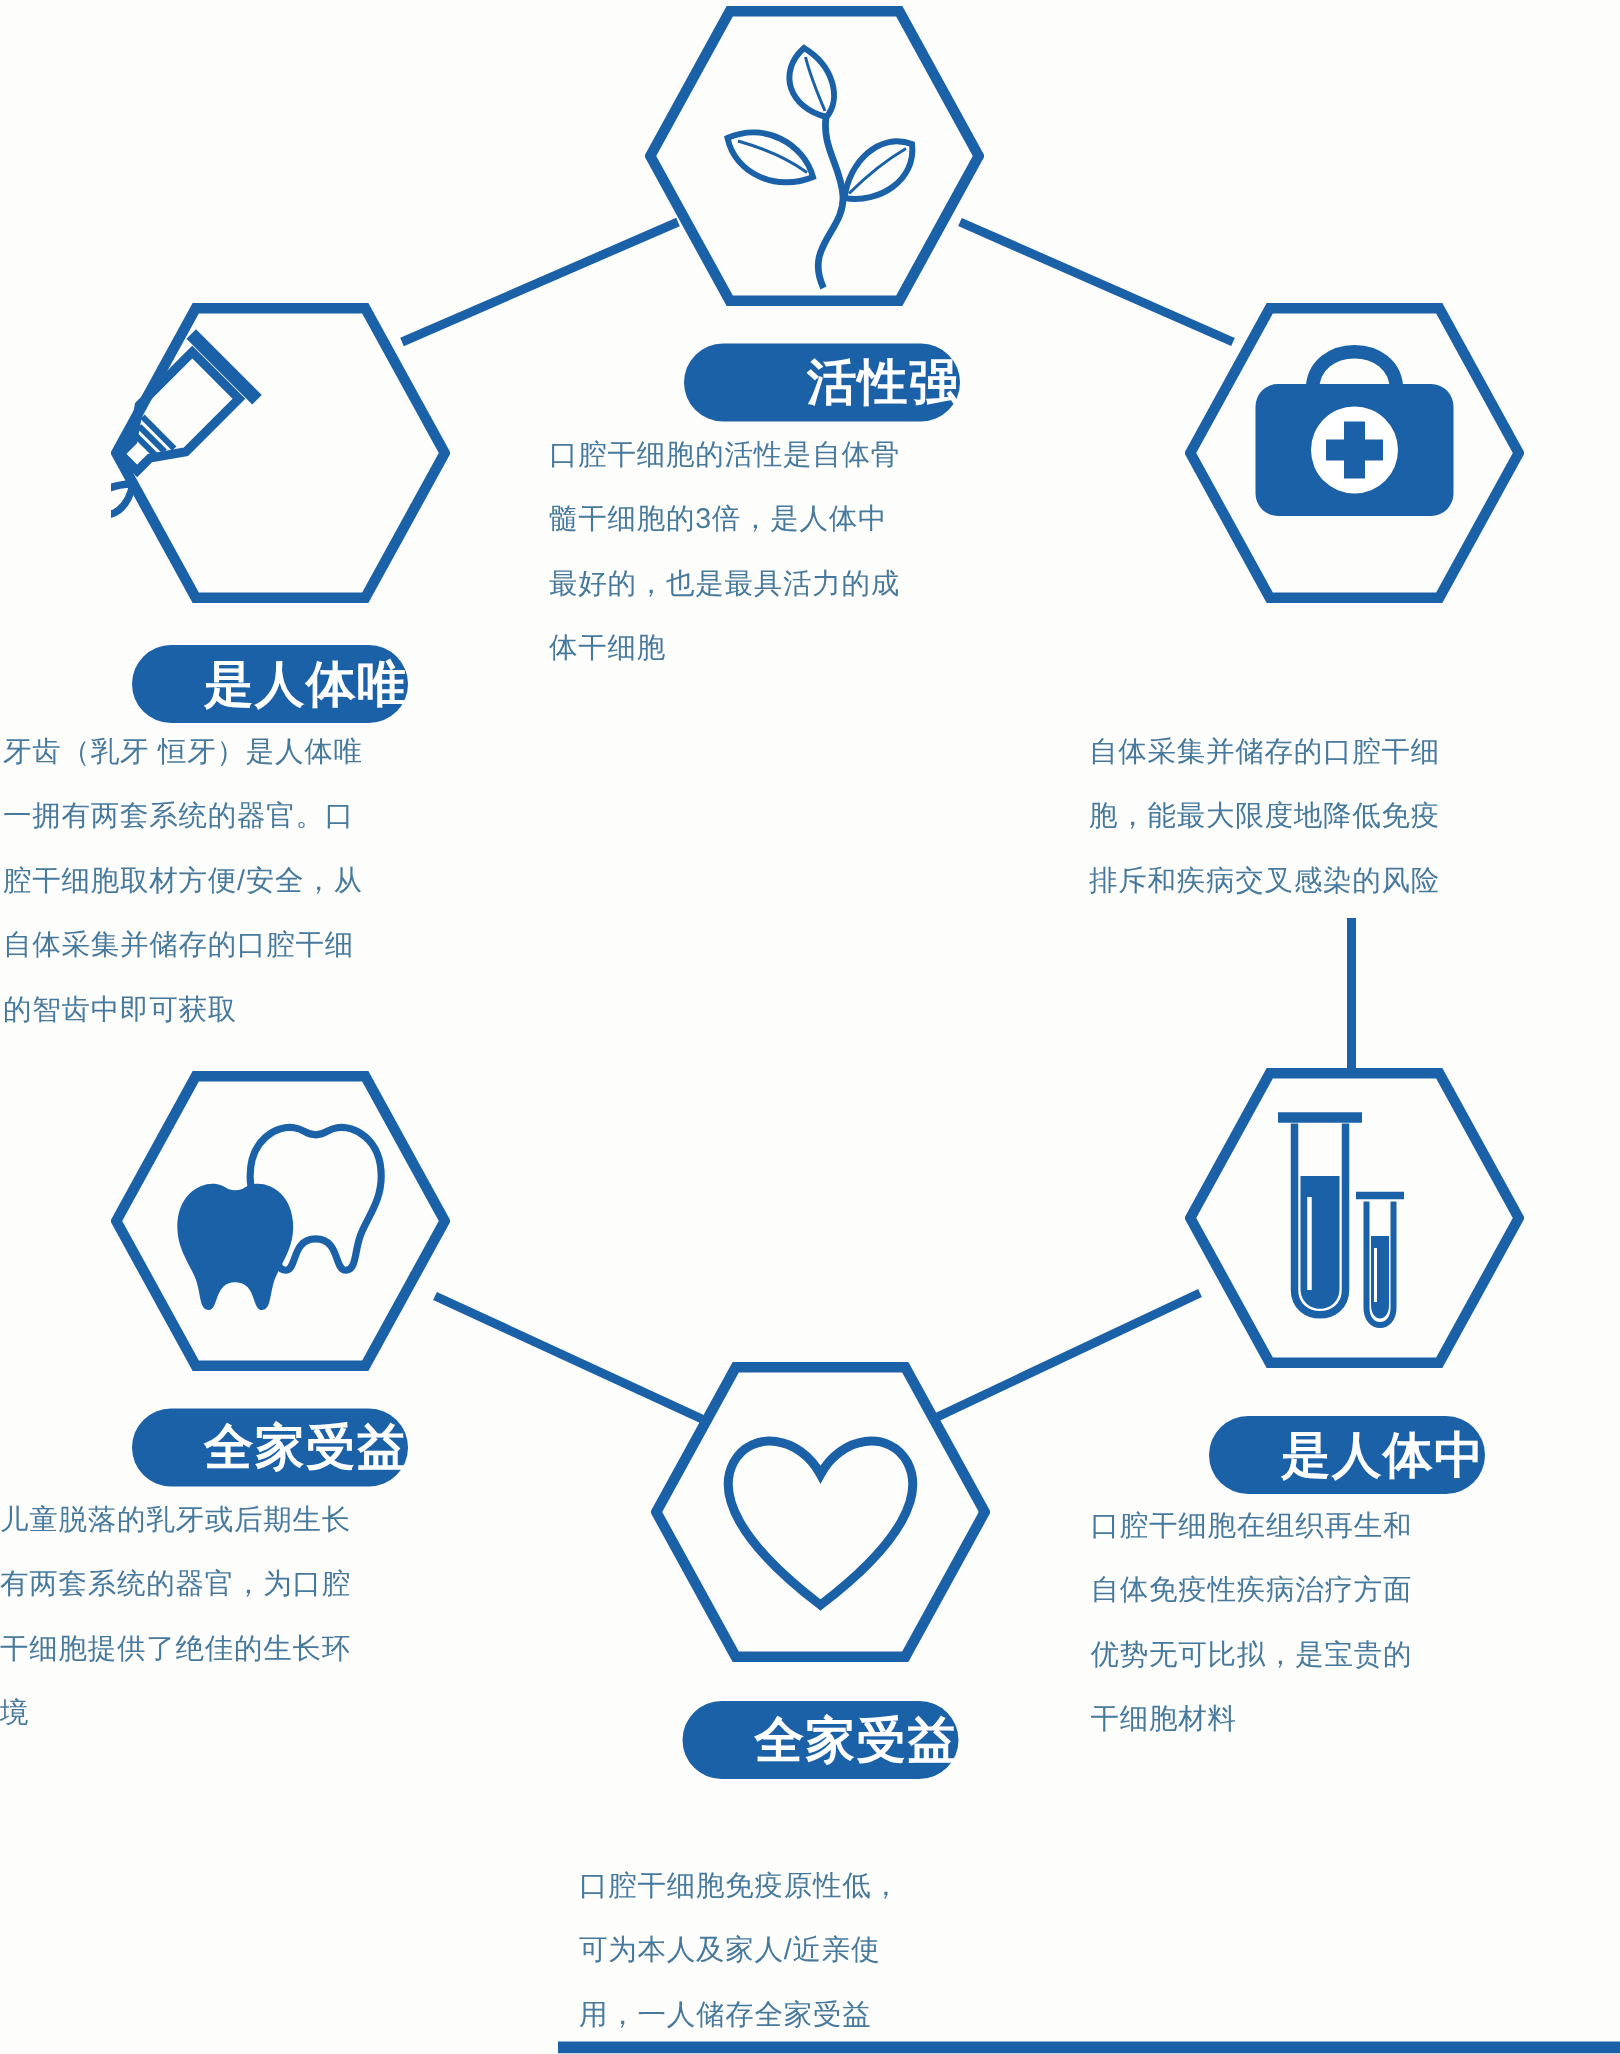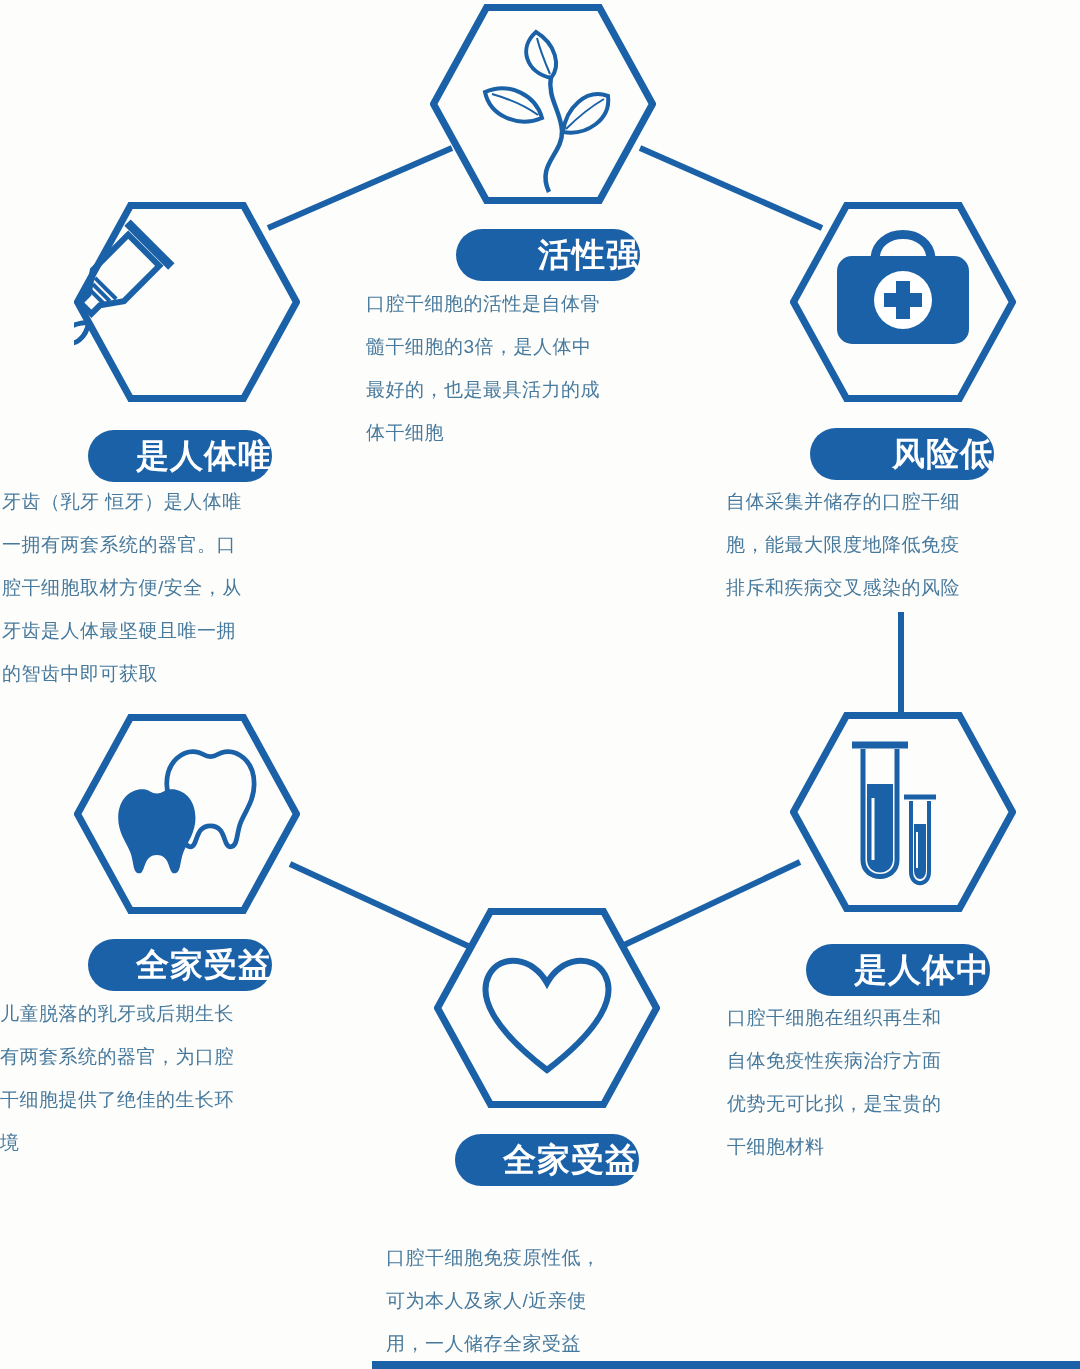--- a/index.html
+++ b/index.html
@@ -73,35 +73,32 @@
       <path class="stroke" stroke-width="4" d="M-15,60 L15,60 M-12,66 L12,66 M-9,72 L9,72"></path>
       <path class="stroke" stroke-width="5" d="M12,96 C0,110 -3,122 8,124 C20,126 21,108 12,96"></path>
     </g>
   </svg>
   <div class="badge" style="left:88px;top:430px">
     <span>是人体唯</span>
   </div>
   <div class="desc" style="left:2px;top:480px;width:392px">牙齿（乳牙 恒牙）是人体唯
 一拥有两套系统的器官。口
 腔干细胞取材方便/安全，从
-牙齿是人体最坚硬且唯一拥
+自体采集并储存的口腔干细
 的智齿中即可获取</div>
 
   <svg class="hex" style="left:790px;top:202px" viewBox="0 0 226 200">
     <polygon points="56.5,3.5 169.5,3.5 222.5,100 169.5,196.5 56.5,196.5 3.5,100"></polygon>
     <g>
       <path class="stroke" stroke-width="9" d="M85,58 C85,24 141,24 141,58"></path>
       <rect class="fill" x="47" y="54" width="132" height="88" rx="15"></rect>
       <circle class="white-fill" cx="113" cy="98" r="29"></circle>
       <path class="fill" d="M106,79 L120,79 L120,91 L132,91 L132,105 L120,105 L120,117 L106,117 L106,105 L94,105 L94,91 L106,91 Z"></path>
     </g>
   </svg>
-  <div class="badge" style="left:810px;top:428px">
-    <span>风险低</span>
-  </div>
   <div class="desc" style="left:726px;top:480px;width:360px">自体采集并储存的口腔干细
 胞，能最大限度地降低免疫
 排斥和疾病交叉感染的风险</div>
 
   <svg class="hex" style="left:74px;top:714px" viewBox="0 0 226 200">
     <polygon points="56.5,3.5 169.5,3.5 222.5,100 169.5,196.5 56.5,196.5 3.5,100"></polygon>
     <g>
       <g transform="translate(88,34) scale(0.95)">
         <path class="stroke" stroke-width="5" d="M5,38 C5,12 24,2 36,4 C43,5 44,9 51,9 C58,9 59,5 66,4 C78,2 97,12 97,38 C97,55 88,66 83,78 C78,90 80,104 72,104 C64,104 68,82 51,82 C34,82 38,104 30,104 C22,104 24,90 19,78 C14,66 5,55 5,38 Z"></path>
       </g>

